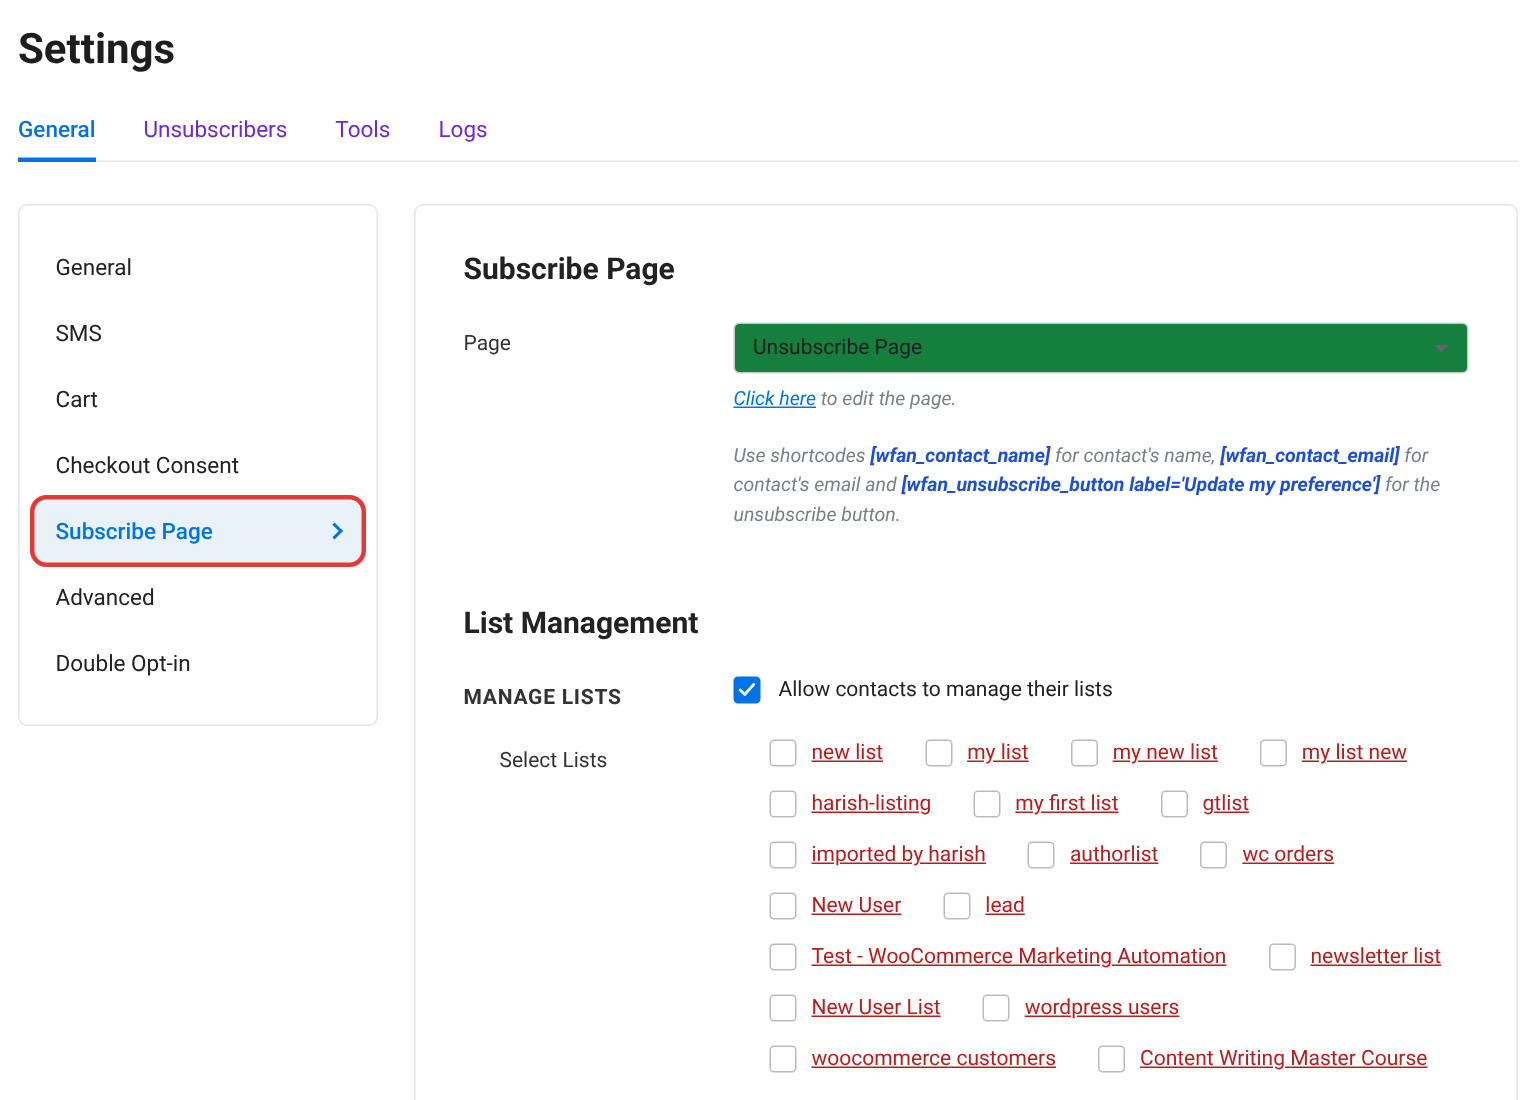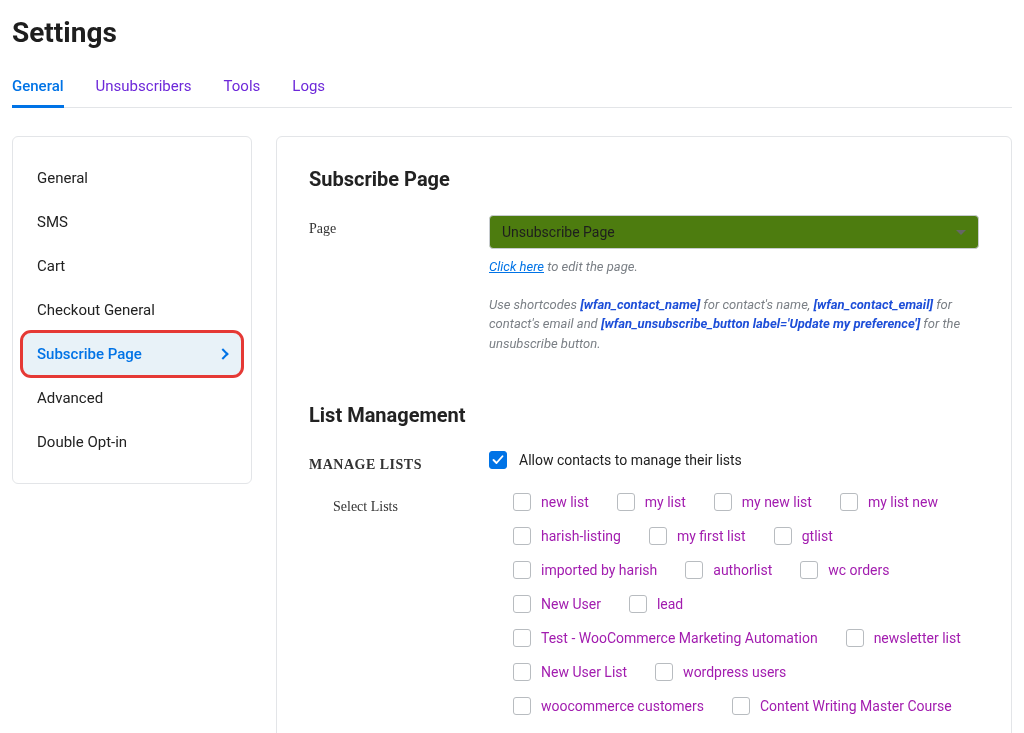--- a/index.html
+++ b/index.html
@@ -93,30 +93,29 @@
   .row {
     display: flex;
     align-items: flex-start;
     margin-bottom: 20px;
   }
   .row .label {
     width: 180px;
     padding-top: 6px;
     color: #333;
     font-size: 14px;
-    font-family: Liberation Serif, serif;
   }
   .row .field { flex: 1; }
   .select {
     width: 100%;
     border: 1px solid #c8ccd0;
     border-radius: 4px;
     padding: 8px 12px;
     font-size: 14px;
-    background: #4d7c0f;
+    background: #15803d;
     display: flex;
     justify-content: space-between;
     align-items: center;
     cursor: pointer;
   }
   .tri-down {
     width: 0; height: 0;
     border-left: 5px solid transparent;
     border-right: 5px solid transparent;
     border-top: 5px solid #666;
@@ -167,21 +166,21 @@
     flex-wrap: wrap;
     gap: 16px 28px;
     align-items: center;
   }
   .list-item {
     display: flex;
     align-items: center;
     gap: 10px;
     white-space: nowrap;
   }
-  .list-item span { color: #a21caf; font-size: 14px; }
+  .list-item span { color: #b91c1c; font-size: 14px; text-decoration: underline; }
 </style>
 </head>
 <body>
 
 <h1 class="page-title">Settings</h1>
 
 <div class="tabs" id="tabs-bar">
     <div class="tab active">General</div>
     <div class="tab">Unsubscribers</div>
     <div class="tab">Tools</div>
@@ -193,21 +192,21 @@
       <div class="side-item">
         <span>General</span>
       </div>
       <div class="side-item">
         <span>SMS</span>
       </div>
       <div class="side-item">
         <span>Cart</span>
       </div>
       <div class="side-item">
-        <span>Checkout General</span>
+        <span>Checkout Consent</span>
       </div>
       <div class="side-item active">
         <span>Subscribe Page</span>
         <span class="chev"></span>
       </div>
       <div class="side-item">
         <span>Advanced</span>
       </div>
       <div class="side-item">
         <span>Double Opt-in</span>

